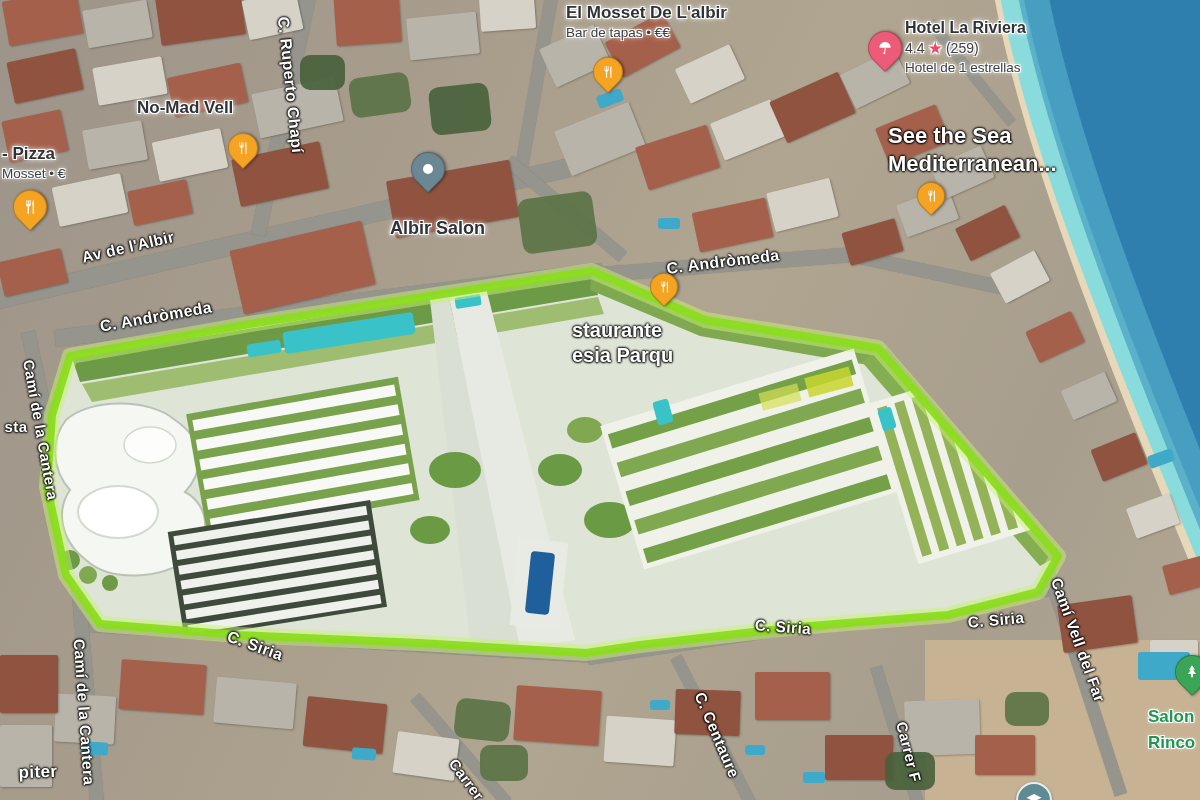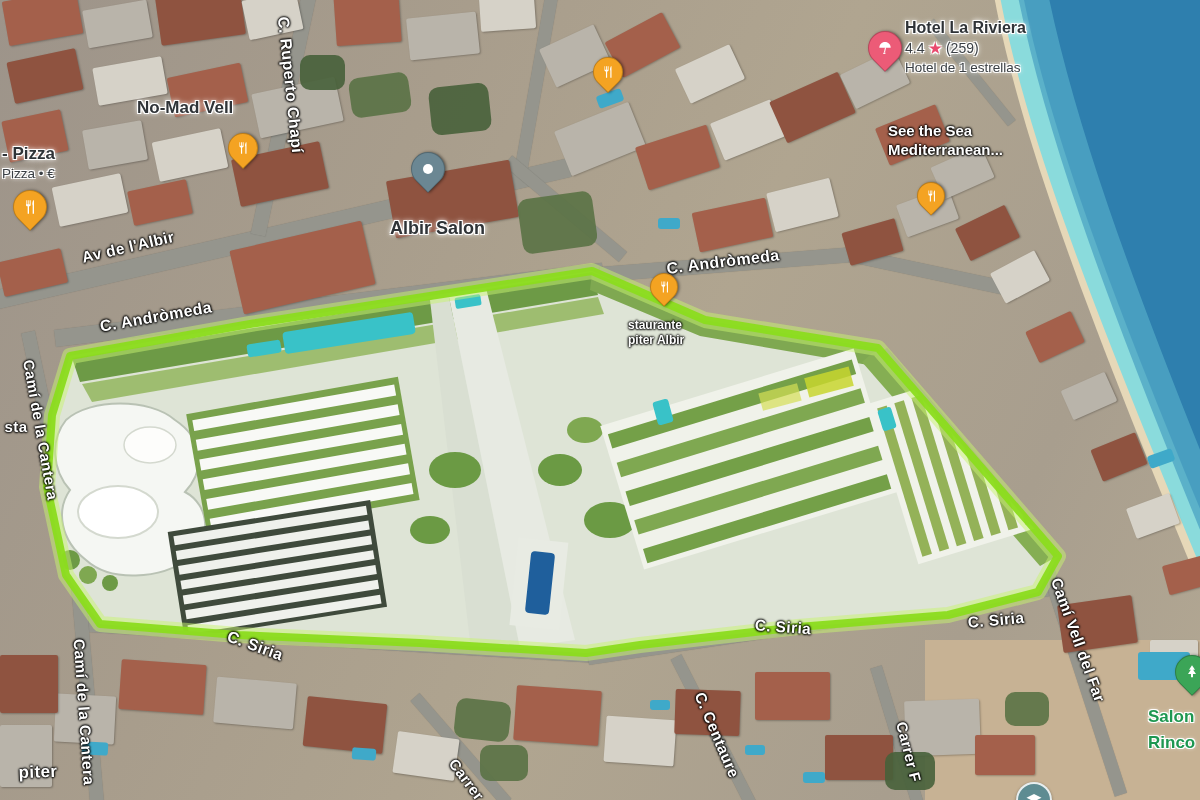--- a/index.html
+++ b/index.html
@@ -221,40 +221,44 @@
       <rect x="880" y="408" width="14" height="22" rx="3" fill="#39c2c8" transform="rotate(-17 887 419)"></rect>
       <rect x="806" y="372" width="46" height="20" fill="#c8d62f" opacity=".85" transform="rotate(-15 829 382)"></rect>
       <rect x="760" y="388" width="40" height="18" fill="#d4de55" opacity=".7" transform="rotate(-15 780 397)"></rect>
     </g>
     <path d="M70,356 L250,324 L430,296 L592,271 L705,320 L878,348 L1058,556 L1038,592 L948,615 L798,627 L640,645 L586,653 L420,643 L238,635 L100,624 L66,575 L47,487 L52,415 Z" fill="none" stroke="#c7f36f" stroke-width="16" stroke-linejoin="round" opacity=".5"></path>
     <path d="M70,356 L250,324 L430,296 L592,271 L705,320 L878,348 L1058,556 L1038,592 L948,615 L798,627 L640,645 L586,653 L420,643 L238,635 L100,624 L66,575 L47,487 L52,415 Z" fill="none" stroke="#8bdc1e" stroke-width="8" stroke-linejoin="round" opacity=".95"></path>
   </svg>
 
   <div id="labels" class="layer">
 
+    <div class="lbl poi" style="left:566px;top:2px;font-size:17px;">
+      <span>El Mosset De L'albir</span>
+      <span class="sub">Bar de tapas • €€</span>
+    </div>
     <div class="pin pin-orange" style="left:593px;top:57px;width:30px;height:30px;">
       <svg width="14" height="14" viewBox="0 0 24 24">
         <path fill="#fff" d="M7 2v6h1.5V2H10v6h1.5V2H13v7c0 1.1-.9 2-2 2h-.5v11h-2V11H8c-1.1 0-2-.9-2-2V2h1z"></path>
         <path fill="#fff" d="M17 2c-1.5 2.5-2 5.5-1 8v12h2V2h-1z"></path>
       </svg>
     </div>
 
     <div class="lbl poi" style="left:137px;top:97px;font-size:17px;">
       <span>No-Mad Vell</span>
     </div>
     <div class="pin pin-orange" style="left:228px;top:133px;width:30px;height:30px;">
       <svg width="14" height="14" viewBox="0 0 24 24">
         <path fill="#fff" d="M7 2v6h1.5V2H10v6h1.5V2H13v7c0 1.1-.9 2-2 2h-.5v11h-2V11H8c-1.1 0-2-.9-2-2V2h1z"></path>
         <path fill="#fff" d="M17 2c-1.5 2.5-2 5.5-1 8v12h2V2h-1z"></path>
       </svg>
     </div>
 
     <div class="lbl poi" style="left:2px;top:143px;font-size:17px;">
       <span>- Pizza</span>
-      <span class="sub">Pizza • €</span>
+      <span class="sub">Mosset • €</span>
     </div>
     <div class="pin pin-orange" style="left:13px;top:190px;width:34px;height:34px;">
       <svg width="16" height="16" viewBox="0 0 24 24">
         <path fill="#fff" d="M7 2v6h1.5V2H10v6h1.5V2H13v7c0 1.1-.9 2-2 2h-.5v11h-2V11H8c-1.1 0-2-.9-2-2V2h1z"></path>
         <path fill="#fff" d="M17 2c-1.5 2.5-2 5.5-1 8v12h2V2h-1z"></path>
       </svg>
     </div>
 
     <div class="lbl poi" style="left:905px;top:18px;font-size:16px;">
       <span>Hotel La Riviera</span><br>
@@ -264,41 +268,41 @@
       <span class="sub">Hotel de 1 estrellas</span>
     </div>
     <div class="pin pin-pink" style="left:868px;top:31px;width:34px;height:34px;">
       <svg width="16" height="16" viewBox="0 0 24 24">
         <path fill="#fff" d="M12 3C7 3 3.5 7 3.5 11.5h17C20.5 7 17 3 12 3z"></path>
         <rect fill="#fff" x="11.2" y="11" width="1.6" height="8" transform="rotate(12 12 15)"></rect>
         <path fill="#fff" d="M13 19c0 1.1-.9 2-2 2s-2-.9-2-2h1.3c0 .4.3.7.7.7s.7-.3.7-.7H13z"></path>
       </svg>
     </div>
 
-    <div class="lbl white-poi" style="left:888px;top:122px;font-size:15px;">
+    <div class="lbl white-poi" style="left:888px;top:122px;font-size:22px;">
       <span>See the Sea</span><br>
       <span>Mediterranean...</span>
     </div>
     <div class="pin pin-orange" style="left:917px;top:182px;width:28px;height:28px;">
       <svg width="13" height="13" viewBox="0 0 24 24">
         <path fill="#fff" d="M7 2v6h1.5V2H10v6h1.5V2H13v7c0 1.1-.9 2-2 2h-.5v11h-2V11H8c-1.1 0-2-.9-2-2V2h1z"></path>
         <path fill="#fff" d="M17 2c-1.5 2.5-2 5.5-1 8v12h2V2h-1z"></path>
       </svg>
     </div>
 
     <div class="lbl poi" style="left:390px;top:217px;font-size:18px;">
       <span>Albir Salon</span>
     </div>
     <div class="pin pin-slate" style="left:411px;top:152px;width:34px;height:34px;">
       <span class="dot"></span>
     </div>
 
-    <div class="lbl white-poi" style="left:628px;top:318px;font-size:12px;">
+    <div class="lbl white-poi" style="left:572px;top:318px;font-size:20px;">
       <span>staurante</span><br>
-      <span>piter Albir</span>
+      <span>esia Parqu</span>
     </div>
     <div class="pin pin-orange" style="left:650px;top:273px;width:28px;height:28px;">
       <svg width="13" height="13" viewBox="0 0 24 24">
         <path fill="#fff" d="M7 2v6h1.5V2H10v6h1.5V2H13v7c0 1.1-.9 2-2 2h-.5v11h-2V11H8c-1.1 0-2-.9-2-2V2h1z"></path>
         <path fill="#fff" d="M17 2c-1.5 2.5-2 5.5-1 8v12h2V2h-1z"></path>
       </svg>
     </div>
 
     <div class="lbl park-lbl" style="left:1148px;top:704px;">
       <span>Salon</span><br>

